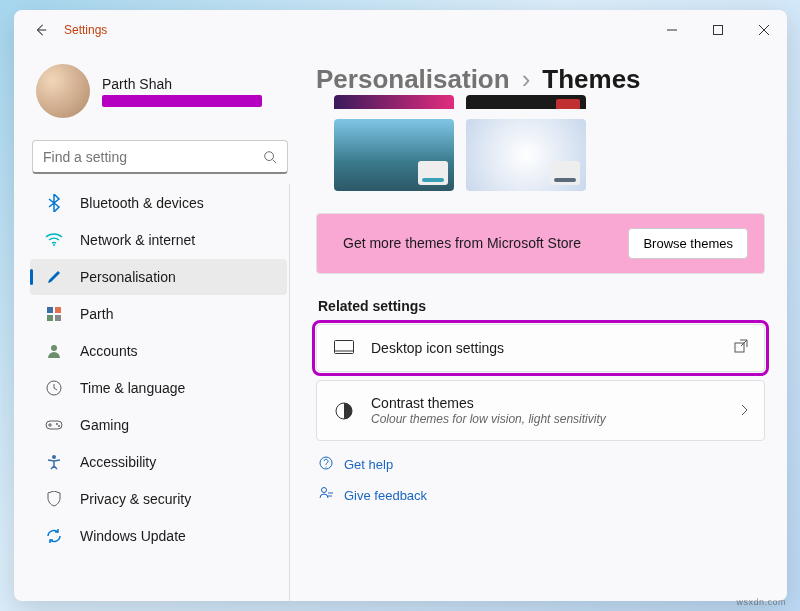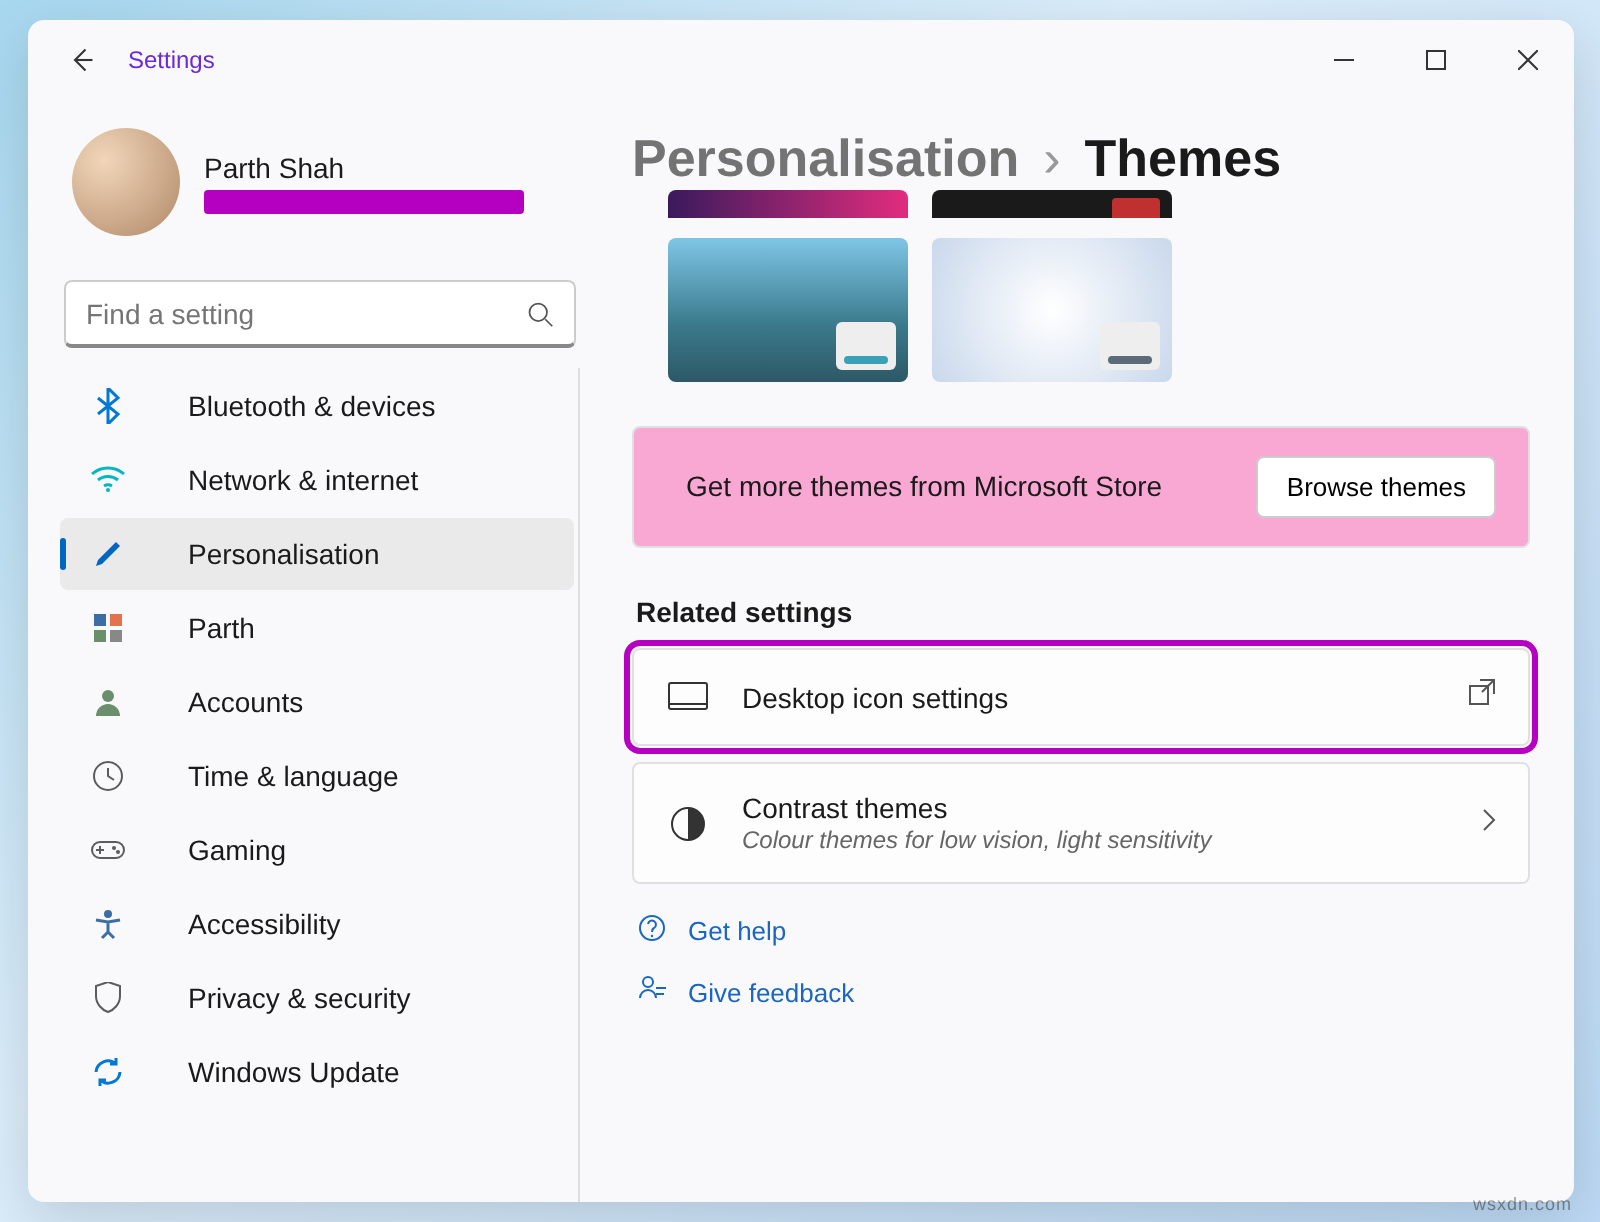--- a/index.html
+++ b/index.html
@@ -1,33 +1,33 @@
 <!DOCTYPE html>
 <html><head>
 <meta charset="utf-8">
 <style>
 * { box-sizing: border-box; margin: 0; padding: 0; font-family: "Segoe UI", sans-serif; }
 body { background: linear-gradient(135deg, #a7d8f0 0%, #dceefb 40%, #bcd9f5 100%); width: 800px; height: 611px; overflow: hidden; position: relative; }
 .window { position: absolute; top: 10px; left: 14px; width: 773px; height: 591px; background: #f9f9fb; border-radius: 8px; box-shadow: 0 8px 30px rgba(0,0,0,0.15); display: flex; flex-direction: column; }
 .titlebar { height: 40px; display: flex; align-items: center; padding: 0 0 0 10px; }
 .back { width: 34px; height: 34px; display: flex; align-items: center; justify-content: center; cursor: pointer; border-radius: 4px; }
-.app-title { font-size: 12px; margin-left: 6px; color: #6d28d9; }
+.app-title { font-size: 12px; margin-left: 6px; color: #c2410c; }
 .win-ctrl { margin-left: auto; display: flex; }
 .win-btn { width: 46px; height: 32px; display: flex; align-items: center; justify-content: center; cursor: pointer; }
 .body { display: flex; flex: 1; overflow: hidden; }
 .sidebar { width: 288px; padding: 8px 12px 0 16px; display: flex; flex-direction: column; }
 .user { display: flex; align-items: center; padding: 6px 6px 14px 6px; }
 .avatar { width: 54px; height: 54px; border-radius: 50%; background: radial-gradient(circle at 30% 30%, #f2d6b9, #b08968); flex-shrink: 0; }
 .user-info { margin-left: 12px; }
 .user-name { font-weight: 400; font-size: 14px; color: #1a1a1a; }
 .user-email { width: 160px; height: 12px; background: #b500c2; border-radius: 2px; margin-top: 3px; }
 .search { display: flex; align-items: center; background: #fff; border: 1px solid #ccc; border-bottom: 2px solid #888; border-radius: 4px; height: 34px; margin: 8px 2px 10px 2px; padding: 0 10px; }
 .search input { border: none; outline: none; flex: 1; font-size: 14px; color: #555; background: transparent; }
 .nav { flex: 1; overflow-y: auto; border-right: 1px solid #ddd; padding-right: 2px; }
-.nav-item { display: flex; align-items: center; height: 36px; border-radius: 4px; padding: 0 10px 0 14px; cursor: pointer; font-size: 14px; color: #1a1a1a; position: relative; margin: 1px 0; gap: 14px; }
+.nav-item { display: flex; align-items: center; height: 36px; border-radius: 4px; padding: 0 10px 0 14px; cursor: pointer; font-size: 14px; color: #1a1a1a; position: relative; margin: 1px 0; }
 .nav-item.active { background: #eaeaea; }
 .nav-item.active::before { content: ""; position: absolute; left: 0; top: 10px; bottom: 10px; width: 3px; background: #0067c0; border-radius: 2px; }
 .nav-ico { width: 20px; height: 20px; margin-right: 16px; display: flex; align-items: center; justify-content: center; }
 .content { flex: 1; padding: 6px 22px 0 14px; overflow-y: auto; }
 .crumb { display: flex; align-items: center; gap: 12px; font-size: 26px; padding: 8px 0 14px 0; }
 .crumb-parent { color: #737373; font-weight: 600; cursor: pointer; }
 .crumb-sep { color: #999; font-weight: 400; }
 .crumb-cur { color: #1a1a1a; font-weight: 600; }
 .themegrid { display: flex; gap: 12px; padding-left: 18px; }
 .themebox { position: relative; width: 120px; }

